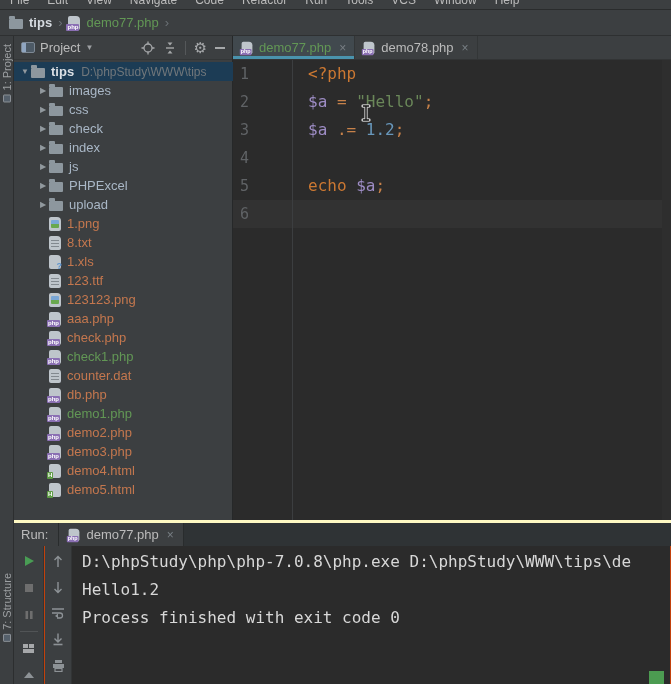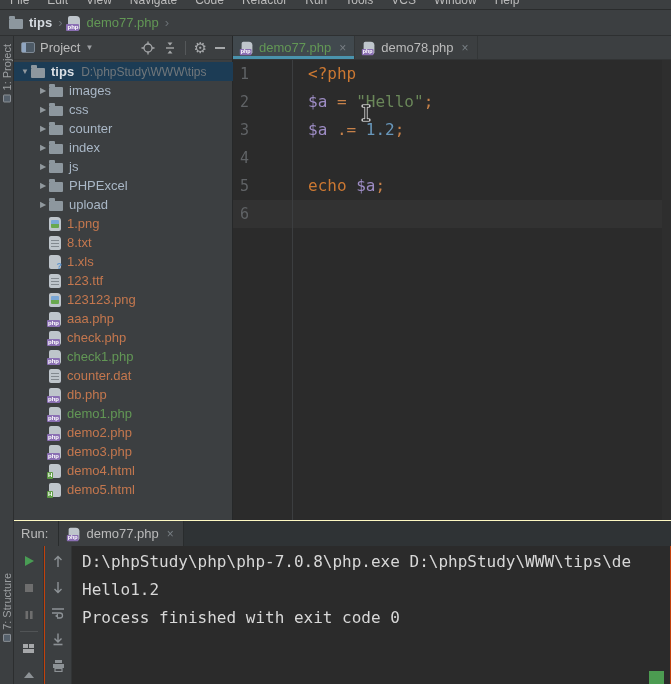--- a/index.html
+++ b/index.html
@@ -72,21 +72,21 @@
   .cur-line { position:absolute; left:0; right:0; top:140px; height:28px; background:#323232; }
   .cline { position:absolute; left:0; right:0; height:28px; line-height:28px; font-family:"DejaVu Sans Mono", monospace; font-size:16px; white-space:pre; }
   .cline .lnum { position:absolute; left:7px; color:#606366; font-size:15px; }
   .cline .ccode { position:absolute; left:75px; }
   .tk-kw { color:#CC7832; } .tk-op { color:#C8824A; } .tk-str { color:#6A8759; }
   .tk-num { color:#6897BB; } .tk-var { color:#9D8CC4; } .tk-pl { color:#A9B7C6; }
   .ibeam { position:absolute; left:128px; top:44px; }
   .scroll-track { position:absolute; right:0; top:0; width:9px; height:100%; background:#2e2e2e; }
 
   
-  .run-header { position:absolute; left:14px; top:520px; width:657px; height:26px; background:#3C3F41; border-top:1px solid #fef9c3; display:flex; align-items:stretch; }
+  .run-header { position:absolute; left:14px; top:520px; width:657px; height:26px; background:#3C3F41; border-top:3px solid #fef9c3; display:flex; align-items:stretch; }
   .run-label { color:#bbbbbb; font-size:13px; align-self:center; padding:0 10px 0 7px; }
   .run-tabstrip { flex:1; background:#2f3335; display:flex; align-items:stretch; }
   .run-tab { background:#3C3F41; display:flex; align-items:center; gap:6px; padding:0 9px; font-size:13px; color:#bbbbbb; border-right:1px solid #292c2d; border-left:1px solid #292c2d; }
   .run-tab .ficon { margin-right:0; transform:scale(.9); }
 
   .tb { position:absolute; top:546px; background:#3C3F41; display:flex; flex-direction:column; align-items:center; padding-top:8px; }
   .tb-a { left:14px; width:30px; height:138px; border-right:1px solid #323435; gap:13px; }
   .tb-b { left:45px; width:27px; height:138px; border-right:1px solid #323435; gap:12px; }
   .tbi { width:14px; height:14px; flex:none; display:flex; align-items:center; justify-content:center; }
   .tb-sep { width:18px; height:1px; background:#515456; margin:-4px 0; }
@@ -175,21 +175,21 @@
           <span>images</span>
         </div>
         <div class="trow child">
           <span class="arrow">▶</span>
           <span class="icon-folder"></span>
           <span>css</span>
         </div>
         <div class="trow child">
           <span class="arrow">▶</span>
           <span class="icon-folder"></span>
-          <span>counter</span>
+          <span>check</span>
         </div>
         <div class="trow child">
           <span class="arrow">▶</span>
           <span class="icon-folder"></span>
           <span>index</span>
         </div>
         <div class="trow child">
           <span class="arrow">▶</span>
           <span class="icon-folder"></span>
           <span>js</span>

